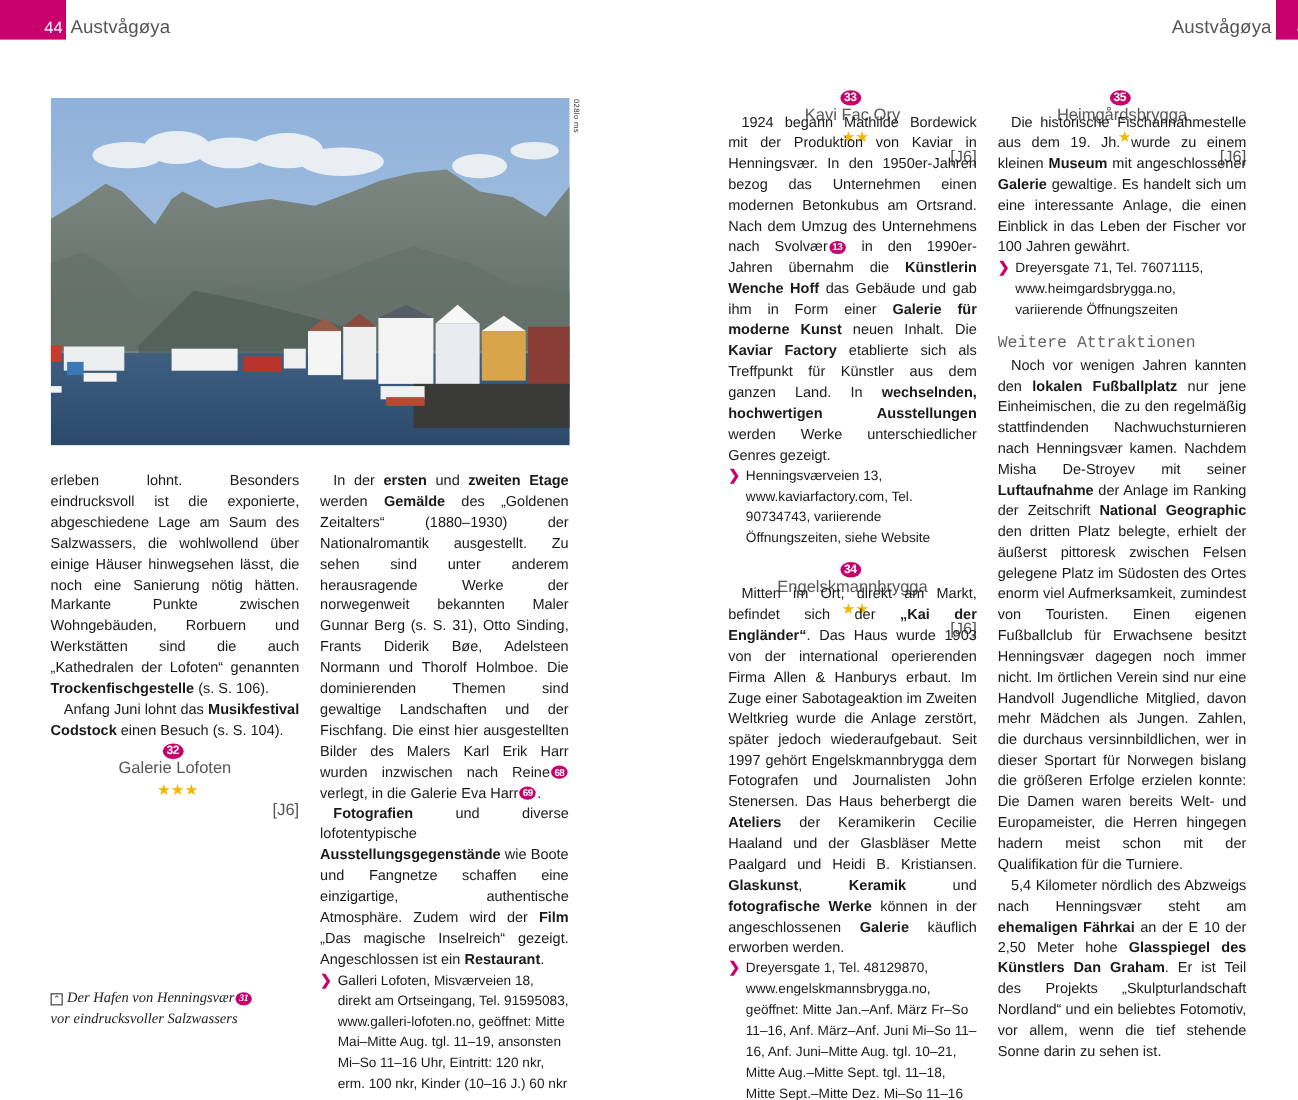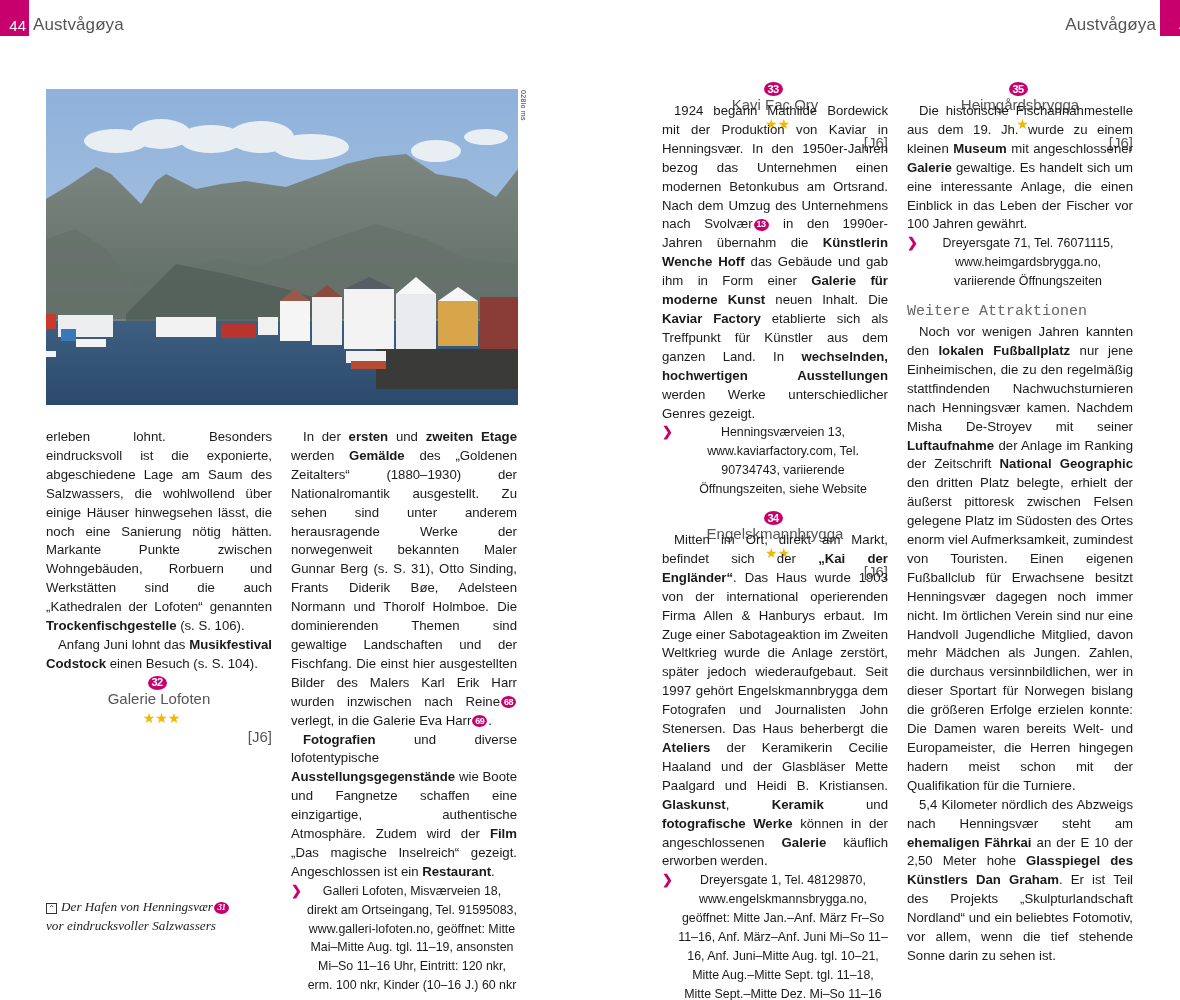--- a/index.html
+++ b/index.html
@@ -1,21 +1,21 @@
 <!DOCTYPE html>
 <html><head>
 <meta charset="utf-8">
 <style>
   * { box-sizing: border-box; margin: 0; padding: 0; }
   html, body { width: 1180px; height: 1000px; background: #ffffff; overflow: hidden; }
   body { position: relative; font-family: "Liberation Sans", sans-serif; color: #1a1a1a; }
 
   .head-left { position: absolute; left: 0; top: 0; height: 36px; display: flex; align-items: flex-end; }
   .head-right { position: absolute; right: 0; top: 0; height: 36px; display: flex; align-items: flex-end; }
-  .page-num { background: #c8006e; color: #fff; font-family: "Liberation Sans Narrow", "Liberation Sans", sans-serif; font-size: 15px; height: 36px; width: 29px; display: flex; align-items: flex-end; padding-bottom: 2px; }
+  .page-num { background: #c8006e; color: #fff; font-family: "Liberation Sans Narrow", "Liberation Sans", sans-serif; font-size: 15px; height: 36px; width: 60px; display: flex; align-items: flex-end; padding-bottom: 2px; }
   .head-left .page-num { justify-content: flex-end; padding-right: 3px; }
   .head-right .page-num { justify-content: flex-start; padding-left: 19px; width: 20px; }
   .run-title { font-size: 17px; color: #555; padding: 0 4px 1px 4px; letter-spacing: 0.1px; }
 
   .photo { position: absolute; left: 46px; top: 89px; width: 472px; height: 316px; overflow: hidden; }
   .photo svg { width: 100%; height: 100%; display: block; }
   .photo-credit { position: absolute; left: 520px; top: 90px; font-size: 7px; color: #333; writing-mode: vertical-rl; letter-spacing: 0.3px; }
 
   .col { position: absolute; width: 226px; font-size: 13.2px; line-height: 18.9px; text-align: justify; hyphens: manual; }
   .col1 { left: 46px; top: 428px; }
@@ -29,21 +29,21 @@
   .italic { font-style: italic; }
 
   .entry-head { display: flex; align-items: center; font-family: "Liberation Sans Narrow", "Liberation Sans", sans-serif; font-size: 15px; color: #555; margin-top: 2px; height: 20px; flex-direction: column; }
   .badge { display: inline-flex; align-items: center; justify-content: center; background: #c8006e; color: #fff; border-radius: 50%; width: 19px; height: 14px; font-size: 11px; font-weight: bold; margin-right: 4px; letter-spacing: -0.5px; }
   .badge-sm { display: inline-flex; align-items: center; justify-content: center; background: #c8006e; color: #fff; border-radius: 50%; width: 15px; height: 12px; font-size: 9px; font-weight: bold; vertical-align: 1px; margin: 0 1px; letter-spacing: -0.5px; text-indent: 0; }
   .stars { color: #f2b800; margin-left: 5px; font-size: 14px; letter-spacing: 0px; }
   .grid-ref { margin-left: auto; color: #555; }
 
   .info { display: flex; font-family: "Liberation Sans Narrow", "Liberation Sans", sans-serif; font-size: 12.4px; line-height: 18.9px; text-align: left; margin-top: 0; }
   .info .bullet { color: #c8006e; font-weight: bold; width: 16px; flex-shrink: 0; font-size: 13px; }
-  .info .txt { flex: 1; text-align: center; }
+  .info .txt { flex: 1; }
 
   .section-head { font-family: Liberation Mono, monospace; font-size: 15px; color: #666; margin-top: 12px; height: 20px; }
 
   .caption { position: absolute; left: 46px; top: 897px; width: 230px; font-family: "Liberation Serif", serif; font-style: italic; font-size: 13.2px; line-height: 19px; color: #222; }
   .caption-icon { display: inline-block; width: 11px; height: 11px; border: 1px solid #333; font-style: normal; font-size: 8px; line-height: 9px; text-align: center; vertical-align: 0px; margin-right: 4px; }
 </style>
 </head>
 <body>
 
 <div class="head-left">

